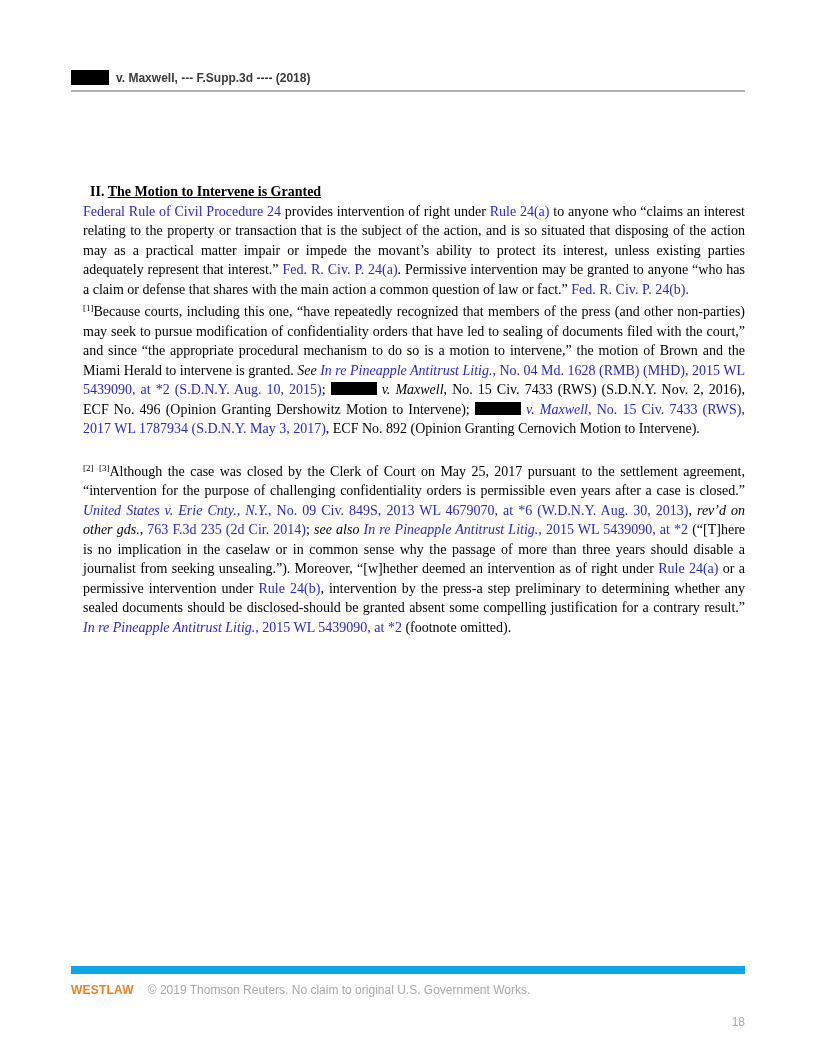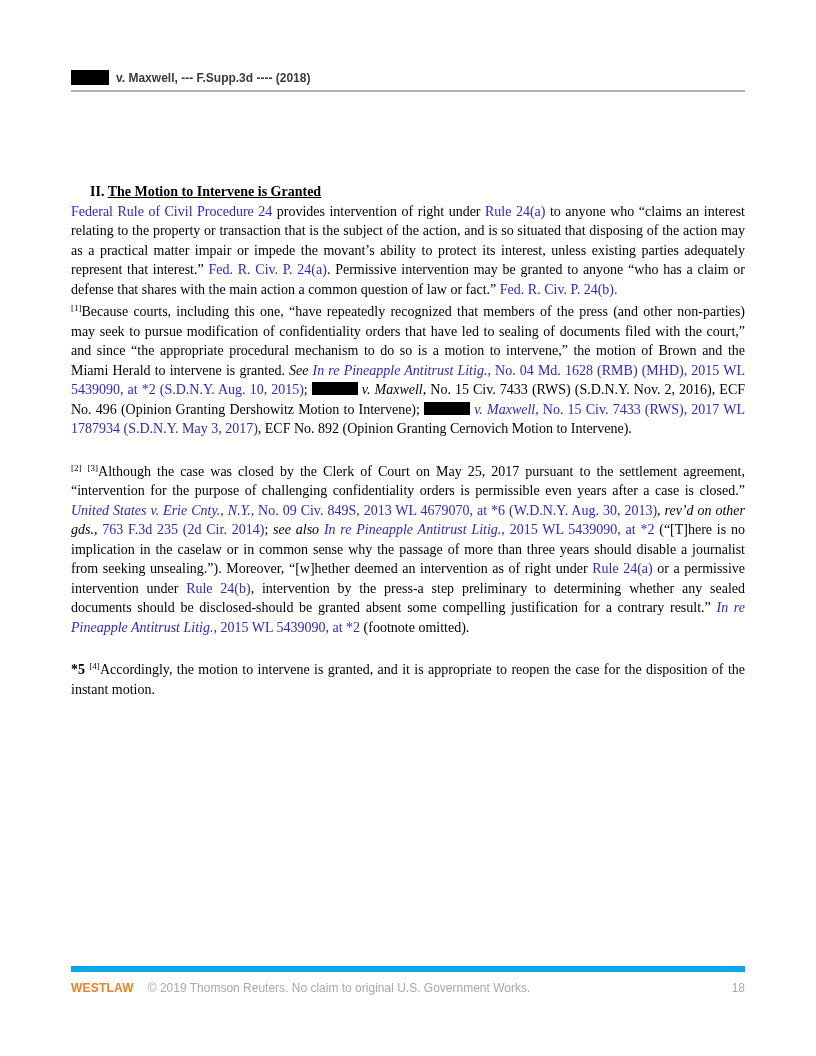--- a/index.html
+++ b/index.html
@@ -46,21 +46,21 @@
     line-height: 19.5px;
     color: #000;
     text-align: justify;
   }
   .heading {
     text-indent: 19px;
     font-weight: bold;
     text-align: left;
   }
   .heading-title { text-decoration: underline; }
-  .para { margin: 0 0 20px 0; }
+  .para { margin: 0 0 20px 12px; }
   .para:first-of-type { margin-bottom: 0; }
   .seg { }
   .seg.link { color: var(--link-blue, #2828cc); }
   .seg.italic { font-style: italic; }
   .seg.bold { font-weight: bold; }
   .seg.sup {
     font-size: 9px;
     vertical-align: 5px;
     letter-spacing: 0;
   }
@@ -71,52 +71,51 @@
     background: #000;
     vertical-align: -1px;
   }
 
   
   .footer {
     position: absolute;
     left: 71px;
     right: 71px;
     top: 966px;
-    border-top: 6px solid #0ea5e9;
+    border-top: 8px solid #0ea5e9;
     padding-top: 9px;
     display: flex;
     align-items: flex-start;
     font-family: "Liberation Sans", sans-serif;
     font-size: 12px;
     color: #a8a8a8;
   }
   .footer .brand {
     color: var(--brand-orange, #f08123);
     font-weight: bold;
     letter-spacing: 0.2px;
     margin-right: 14px;
   }
-  .footer .pagenum { margin-left: auto; }
+  .footer .pagenum { margin-left: auto; margin-top: 32px; }
 </style>
 </head>
 <body>
 
 <div class="page">
 
   <div class="header">
     <span class="header-redaction"></span><span>v. Maxwell, --- F.Supp.3d ---- (2018)</span>
   </div>
 
   <div class="content">
     <p class="heading"><span>II. </span><span class="heading-title">The Motion to Intervene is Granted</span></p>
     <div>
         <p class="para"><span class="seg link">Federal Rule of Civil Procedure 24</span><span class="seg"> provides intervention of right under </span><span class="seg link">Rule 24(a)</span><span class="seg"> to anyone who “claims an interest relating to the property or transaction that is the subject of the action, and is so situated that disposing of the action may as a practical matter impair or impede the movant’s ability to protect its interest, unless existing parties adequately represent that interest.” </span><span class="seg link">Fed. R. Civ. P. 24(a)</span><span class="seg">. Permissive intervention may be granted to anyone “who has a claim or defense that shares with the main action a common question of law or fact.” </span><span class="seg link">Fed. R. Civ. P. 24(b).</span></p>
         <p class="para"><span class="seg sup">[1]</span><span class="seg">Because courts, including this one, “have repeatedly recognized that members of the press (and other non-parties) may seek to pursue modification of confidentiality orders that have led to sealing of documents filed with the court,” and since “the appropriate procedural mechanism to do so is a motion to intervene,” the motion of Brown and the Miami Herald to intervene is granted. </span><span class="seg italic">See </span><span class="seg link italic">In re Pineapple Antitrust Litig.</span><span class="seg link">, No. 04 Md. 1628 (RMB) (MHD), 2015 WL 5439090, at *2 (S.D.N.Y. Aug. 10, 2015)</span><span class="seg">; </span><span class="seg redaction"></span><span class="seg italic"> v. Maxwell</span><span class="seg">, No. 15 Civ. 7433 (RWS) (S.D.N.Y. Nov. 2, 2016), ECF No. 496 (Opinion Granting Dershowitz Motion to Intervene); </span><span class="seg redaction"></span><span class="seg link italic"> v. Maxwell</span><span class="seg link">, No. 15 Civ. 7433 (RWS), 2017 WL 1787934 (S.D.N.Y. May 3, 2017)</span><span class="seg">, ECF No. 892 (Opinion Granting Cernovich Motion to Intervene).</span></p>
         <p class="para"><span class="seg sup">[2]</span><span class="seg"> </span><span class="seg sup">[3]</span><span class="seg">Although the case was closed by the Clerk of Court on May 25, 2017 pursuant to the settlement agreement, “intervention for the purpose of challenging confidentiality orders is permissible even years after a case is closed.” </span><span class="seg link italic">United States v. Erie Cnty., N.Y.</span><span class="seg link">, No. 09 Civ. 849S, 2013 WL 4679070, at *6 (W.D.N.Y. Aug. 30, 2013)</span><span class="seg">, </span><span class="seg italic">rev’d on other gds.</span><span class="seg">, </span><span class="seg link">763 F.3d 235 (2d Cir. 2014)</span><span class="seg">; </span><span class="seg italic">see also </span><span class="seg link italic">In re Pineapple Antitrust Litig.</span><span class="seg link">, 2015 WL 5439090, at *2</span><span class="seg"> (“[T]here is no implication in the caselaw or in common sense why the passage of more than three years should disable a journalist from seeking unsealing.”). Moreover, “[w]hether deemed an intervention as of right under </span><span class="seg link">Rule 24(a)</span><span class="seg"> or a permissive intervention under </span><span class="seg link">Rule 24(b)</span><span class="seg">, intervention by the press-a step preliminary to determining whether any sealed documents should be disclosed-should be granted absent some compelling justification for a contrary result.” </span><span class="seg link italic">In re Pineapple Antitrust Litig.</span><span class="seg link">, 2015 WL 5439090, at *2</span><span class="seg"> (footnote omitted).</span></p>
-        <p class="para"><span class="seg bold">*5 </span><span class="seg sup">[4]</span><span class="seg">Accordingly, the motion to intervene is granted, and it is appropriate to reopen the case for the disposition of the instant motion.</span></p>
       </div>
   </div>
 
   <div class="footer">
     <span class="brand">WESTLAW</span>
     <span class="copyright">© 2019 Thomson Reuters. No claim to original U.S. Government Works.</span>
     <span class="pagenum">18</span>
   </div>
 
 </div>

